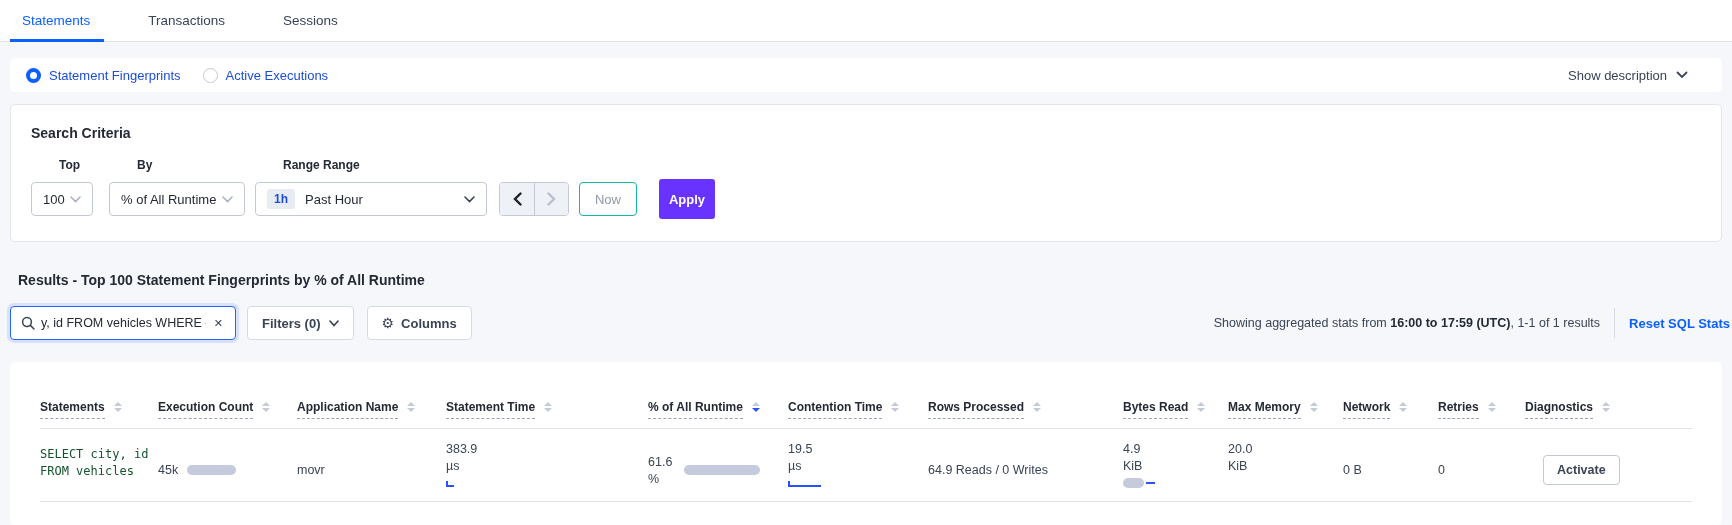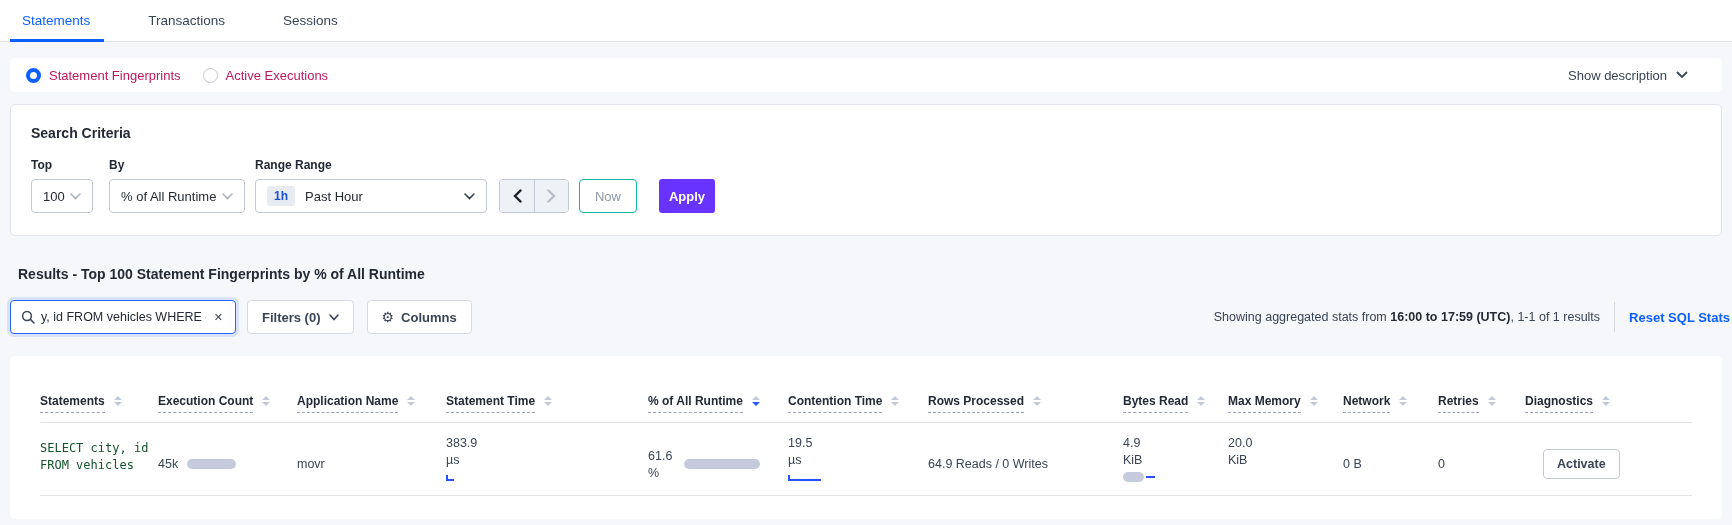--- a/index.html
+++ b/index.html
@@ -45,21 +45,21 @@
     display: flex;
     align-items: center;
     padding: 0 16px;
   }
   .radio-opt { display: flex; align-items: center; margin-right: 22px; cursor: pointer; }
   .radio-dot {
     width: 15px; height: 15px; border-radius: 50%;
     border: 4.5px solid #0b5fff; background: #fff; margin-right: 8px;
   }
   .radio-dot.off { border: 1px solid #c3c9d4; }
-  .radio-label { font-size: 13px; color: #be185d; }
+  .radio-label { font-size: 13px; color: #1d4ed8; }
   .spacer { flex: 1; }
   .show-desc { display: flex; align-items: center; color: #394455; font-size: 13px; cursor: pointer; padding-right: 18px; }
   .show-desc svg { margin-left: 9px; }
   
   .criteria {
     margin-top: 12px;
     border: 1px solid #e2e6ec;
     padding: 20px 20px 22px 20px;
   }
   .criteria-title { font-size: 14px; font-weight: bold; color: #242a35; }
@@ -75,21 +75,21 @@
     align-items: center;
     padding: 0 11px;
     font-size: 13px;
     color: #242a35;
     cursor: pointer;
     justify-content: space-between;
   }
   .sel-top   { width: 62px;  margin-right: 16px; }
   .sel-by    { width: 136px; margin-right: 10px; }
   .sel-time  { width: 232px; margin-right: 12px; }
-  .lab-top { width: 78px; }
+  .lab-top { width: 78px; margin-left: 28px; }
   .lab-by  { width: 146px; }
   .badge-1h {
     background: #e7ebf2; color: #1d4ed8;
     font-size: 12px; font-weight: bold;
     border-radius: 3px; padding: 3px 7px; margin-right: 10px;
   }
   .time-left { display: flex; align-items: center; }
   .arrow-group { display: flex; border: 1px solid #c3c9d4; border-radius: 4px; overflow: hidden; margin-right: 10px; }
   .arrow-btn {
     width: 34px; height: 32px; background: #eef1f6;
@@ -97,21 +97,21 @@
   }
   .arrow-btn + .arrow-btn { border-left: 1px solid #c3c9d4; }
   .btn-now {
     height: 34px; width: 58px; background: #fff;
     border: 1px solid #14b8a6; border-radius: 4px;
     color: #8f98a8; font-size: 13px;
     display: flex; align-items: center; justify-content: center;
     margin-right: 22px; cursor: pointer;
   }
   .btn-apply {
-    height: 34px; width: 56px; background: #6933ff; border: none;
+    height: 40px; width: 56px; background: #6933ff; border: none;
     border-radius: 3px; color: #fff; font-size: 13px; font-weight: bold;
     display: flex; align-items: center; justify-content: center; cursor: pointer;
   }
   
   .results-heading { margin: 30px 8px 0 8px; font-size: 14px; font-weight: bold; color: #242a35; }
   .controls-row { margin-top: 18px; display: flex; align-items: center; }
   .search-box {
     width: 226px; height: 34px;
     border: 1px solid #2962ff; border-radius: 4px; background: #fff;
     box-shadow: 0 0 0 3px rgba(41,98,255,.14);

